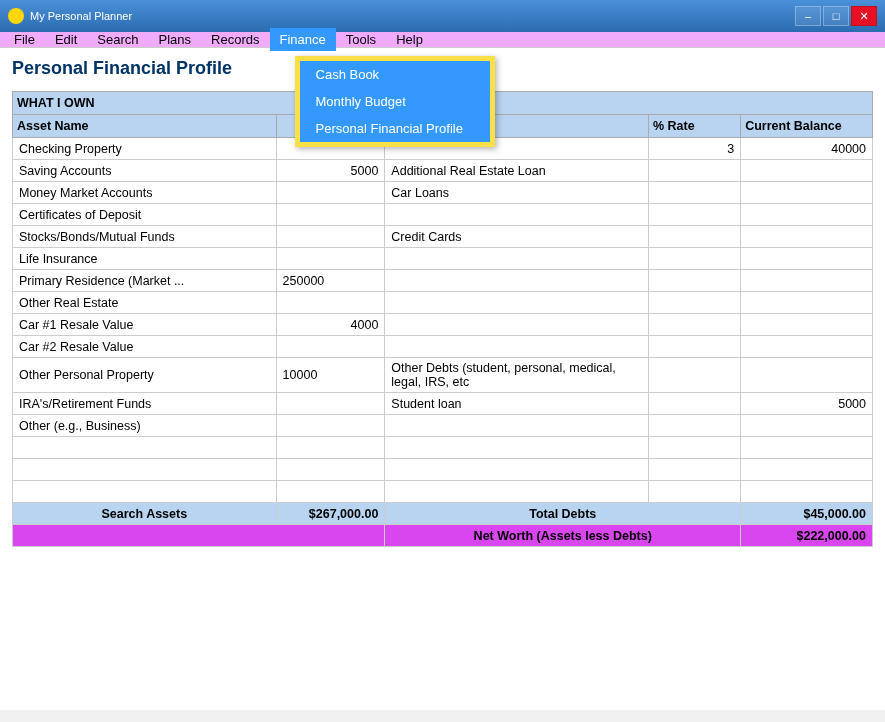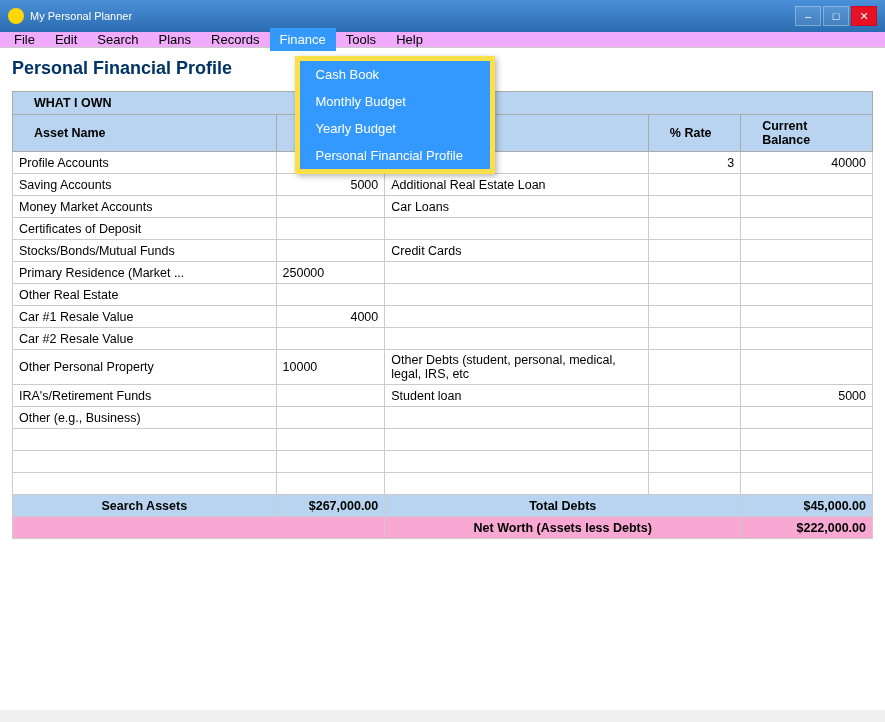--- a/index.html
+++ b/index.html
@@ -117,21 +117,21 @@
     
     .financial-table {
       width: 100%;
       border-collapse: collapse;
       font-size: 12.5px;
     }
 
     .financial-table th {
       background: #b8d4f0;
       border: 1px solid #aaa;
-      padding: 4px 21px;
+      padding: 4px 4px;
       text-align: left;
       font-weight: bold;
     }
     .financial-table td {
       border: 1px solid #ccc;
       padding: 3px 6px;
       height: 22px;
     }
 
     .section-header {
@@ -145,21 +145,21 @@
     .col-name { width: 200px; }
     .col-value { width: 80px; text-align: right; }
     .col-percent { width: 70px; text-align: right; }
     .col-balance { width: 100px; text-align: right; }
 
     .total-row td {
       background: #b8d4f0;
       font-weight: bold;
     }
     .net-row td {
-      background: #f9a8d4;
+      background: #d946ef;
       font-weight: bold;
     }
 
     td.right { text-align: right; }
 
     
     .menu-wrapper {
       position: relative;
     }
   </style>
@@ -182,21 +182,20 @@
   <div class="menu-item">File</div>
   <div class="menu-item">Edit</div>
   <div class="menu-item">Search</div>
   <div class="menu-item">Plans</div>
   <div class="menu-item">Records</div>
   <div class="menu-item active menu-wrapper">
     Finance
     <div class="dropdown-menu">
       <div class="dropdown-item">Cash Book</div>
       <div class="dropdown-item">Monthly Budget</div>
-      <div class="dropdown-item">Yearly Budget</div>
       <div class="dropdown-item">Personal Financial Profile</div>
     </div>
   </div>
   <div class="menu-item">Tools</div>
   <div class="menu-item">Help</div>
 </div>
 
 <div class="content">
   <div class="page-title">Personal Financial Profile</div>
 
@@ -209,21 +208,21 @@
       <tr>
         <th class="col-name">Asset Name</th>
         <th class="col-value"></th>
         <th class="col-name">Name</th>
         <th class="col-percent">% Rate</th>
         <th class="col-balance">Current Balance</th>
       </tr>
     </thead>
     <tbody id="table-body">
     <tr>
-          <td>Profile Accounts</td>
+          <td>Checking Property</td>
           <td style="text-align: right;"></td>
           <td></td>
           <td style="text-align: right;">3</td>
           <td style="text-align: right;">40000</td>
         </tr>
         <tr>
           <td>Saving Accounts</td>
           <td style="text-align: right;">5000</td>
           <td>Additional Real Estate Loan</td>
           <td style="text-align: right;"></td>
@@ -240,20 +239,27 @@
           <td>Certificates of Deposit</td>
           <td style="text-align: right;"></td>
           <td></td>
           <td style="text-align: right;"></td>
           <td style="text-align: right;"></td>
         </tr>
         <tr>
           <td>Stocks/Bonds/Mutual Funds</td>
           <td style="text-align: right;"></td>
           <td>Credit Cards</td>
+          <td style="text-align: right;"></td>
+          <td style="text-align: right;"></td>
+        </tr>
+        <tr>
+          <td>Life Insurance</td>
+          <td style="text-align: right;"></td>
+          <td></td>
           <td style="text-align: right;"></td>
           <td style="text-align: right;"></td>
         </tr>
         <tr>
           <td>Primary Residence (Market ...</td>
           <td style="">250000</td>
           <td></td>
           <td style="text-align: right;"></td>
           <td style="text-align: right;"></td>
         </tr>

